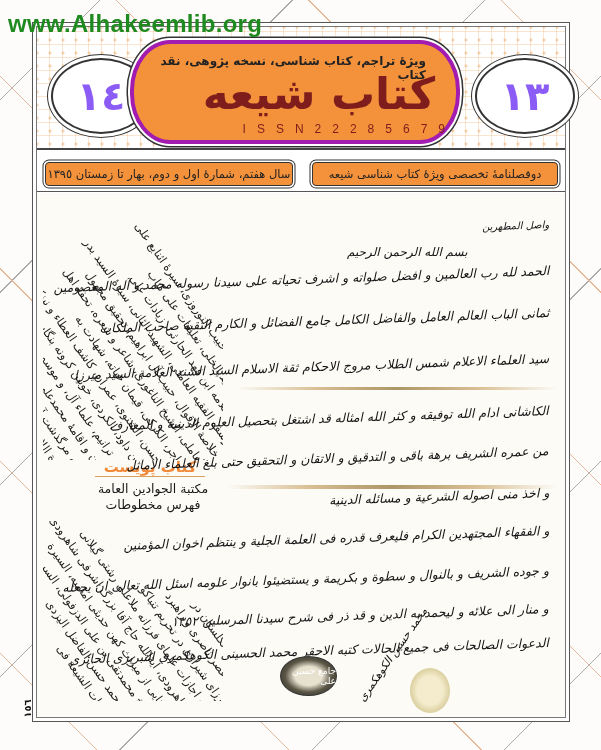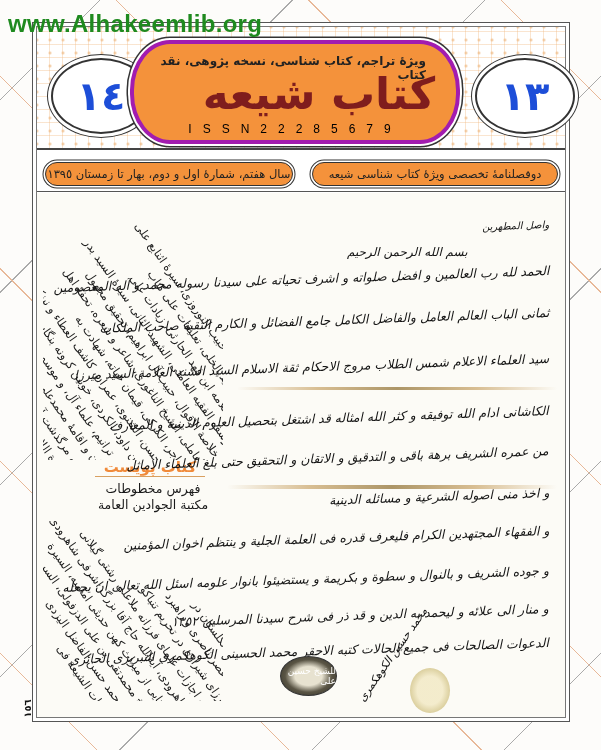--- a/index.html
+++ b/index.html
@@ -46,21 +46,21 @@
       content: ""; position: absolute; inset: 0;
       background: repeating-linear-gradient(0deg, transparent 0 12px, rgba(240,180,120,0.35) 12px 13px),
                   repeating-linear-gradient(90deg, transparent 0 12px, rgba(240,180,120,0.35) 12px 13px);
     }
 
     .issue-circle {
       position: absolute; top: 58px; width: 100px; height: 76px;
       border-radius: 50%; background: #fff;
       border: 2px solid #333; box-shadow: 0 0 0 3px #fff, 0 0 0 4px #333;
       display: flex; align-items: center; justify-content: center;
-      color: #1d4ed8; font-size: 40px; font-weight: bold;
+      color: #8b5cf6; font-size: 40px; font-weight: bold;
       font-family: "DejaVu Sans", sans-serif;
     }
     .issue-left { left: 51px; }
     .issue-right { left: 475px; text-align: center; }
 
     .title-cartouche {
       position: absolute; left: 130px; top: 40px; width: 330px; height: 104px;
       background: #f4923b;
       border-radius: 40px / 50px;
       border: 4px solid #a21caf; box-shadow: 0 0 0 2px #fff, 0 0 0 3.5px #333;
@@ -68,35 +68,35 @@
     .subtitle {
       position: absolute; right: 30px; top: 10px;
       font-size: 12px; color: #222; direction: rtl; font-weight: bold;
     }
     .main-title {
       position: absolute; left: 0; right: 0; top: 26px;
       text-align: center; color: #7f1d1d; font-size: 44px; font-weight: bold;
       direction: rtl; letter-spacing: -1px; line-height: 48px; padding-left: 48px;
     }
     .issn {
-      position: absolute; left: 0; right: 0; top: 78px; text-align: center;
-      font-family: "Liberation Sans", sans-serif; color: #000000; font-size: 12px;
+      position: absolute; left: 0; right: 0; top: 78px; text-align: right;
+      font-family: "Liberation Sans", sans-serif; color: #7f1d1d; font-size: 12px;
       letter-spacing: 11px;
     }
 
     
     .info-band {
       position: absolute; left: 37px; top: 152px; width: 528px; height: 40px;
       border-bottom: 1px solid #555;
     }
     .info-pill {
       position: absolute; top: 10px; height: 24px;
       background: #f4923b; border: 1.5px solid #333;
       box-shadow: 0 0 0 1.5px #fff, 0 0 0 2.5px #333;
-      border-radius: 12px;
+      border-radius: 4px;
       display: flex; align-items: center; justify-content: center;
       font-size: 11.5px; color: #222; direction: rtl;
     }
     .pill-left { left: 8px; width: 248px; }
     .pill-right { left: 275px; width: 246px; }
 
     
     .content {
       position: absolute; left: 37px; top: 193px; width: 528px; height: 524px;
       background: #fcfbf6;
@@ -212,22 +212,22 @@
       <div>الایمان، قبر، ترانیم، علماء آل، و موسوی</div>
       <div>ولایت، دم، اذان و اقامهٔ محمدعلی، سید عبدالوهاب</div>
       <div>بیدم، آیةالله سید، مرگذشت آیةالله، السیرة الذاتیة</div>
       <div>صالح ضیابری، البیرة اللاهیجی</div>
       <div>الحزین</div>
     </div>
   </div>
 
   <div class="ketab-post">کتاب پویست</div>
   <div class="fehrest">
+    <div>مکتبة الجوادین العامة</div>
     <div>فهرس مخطوطات</div>
-    <div>مکتبة الجوادین العامة</div>
   </div>
 
   <div class="toc-block toc-bottom">
     <div class="toc-rotated">
       <div>سیاست</div>
       <div>استعماری انگلستان در</div>
       <div>ایران عصر ناصری و راهبرد</div>
       <div>میرزای شیرازی در تحریم تنباکو</div>
       <div>آثار و اجازات علمای فرزانه ملاعلی رشتی گیلانی</div>
       <div>تکیهٔ شاهرودی، آیةالله حاج آقا بزرگ اشرفی شاهرودی</div>
@@ -250,19 +250,19 @@
     <div class="ms-line" style="top:220px;">من عمره الشریف برهة باقی و التدقیق و الاتقان و التحقیق حتی بلغ العلماء الاماثل</div>
     <div class="ms-line" style="top:262px;">و اخذ منی اصوله الشرعیة و مسائله الدینیة</div>
     <div class="ms-line" style="top:300px;">و الفقهاء المجتهدین الکرام فلیعرف قدره فی العلمة الجلیة و ینتظم اخوان المؤمنین</div>
     <div class="ms-line" style="top:340px;">و جوده الشریف و بالنوال و سطوة و بکریمة و یستضیئوا بانوار علومه اسئل الله تعالی ان یجعله</div>
     <div class="ms-line" style="top:378px;">و منار الی علائه و لیحمد به الدین و قد ذر فی شرح سیدنا المرسلین ١٣٥٢</div>
     <div class="ms-line" style="top:412px;">الدعوات الصالحات فی جمیع الحالات کتبه الاحقر محمد الحسینی الکوهکمری التبریزی الحائری</div>
     <div class="stain" style="left:0; top:164px; width:320px;"></div>
     <div class="stain" style="left:-10px; top:262px; width:330px; height:4px;"></div>
   </div>
 
-  <div class="seal seal-1">للشیخ حسین علی</div>
+  <div class="seal seal-1">جامع حسین علی</div>
   <div class="seal seal-2"></div>
   <div class="signature">محمد حسین الکوهکمری</div>
 </div>
 
 <div class="watermark">www.Alhakeemlib.org</div>
 <div class="page-number">١٥٦</div>
 
 </body></html>

